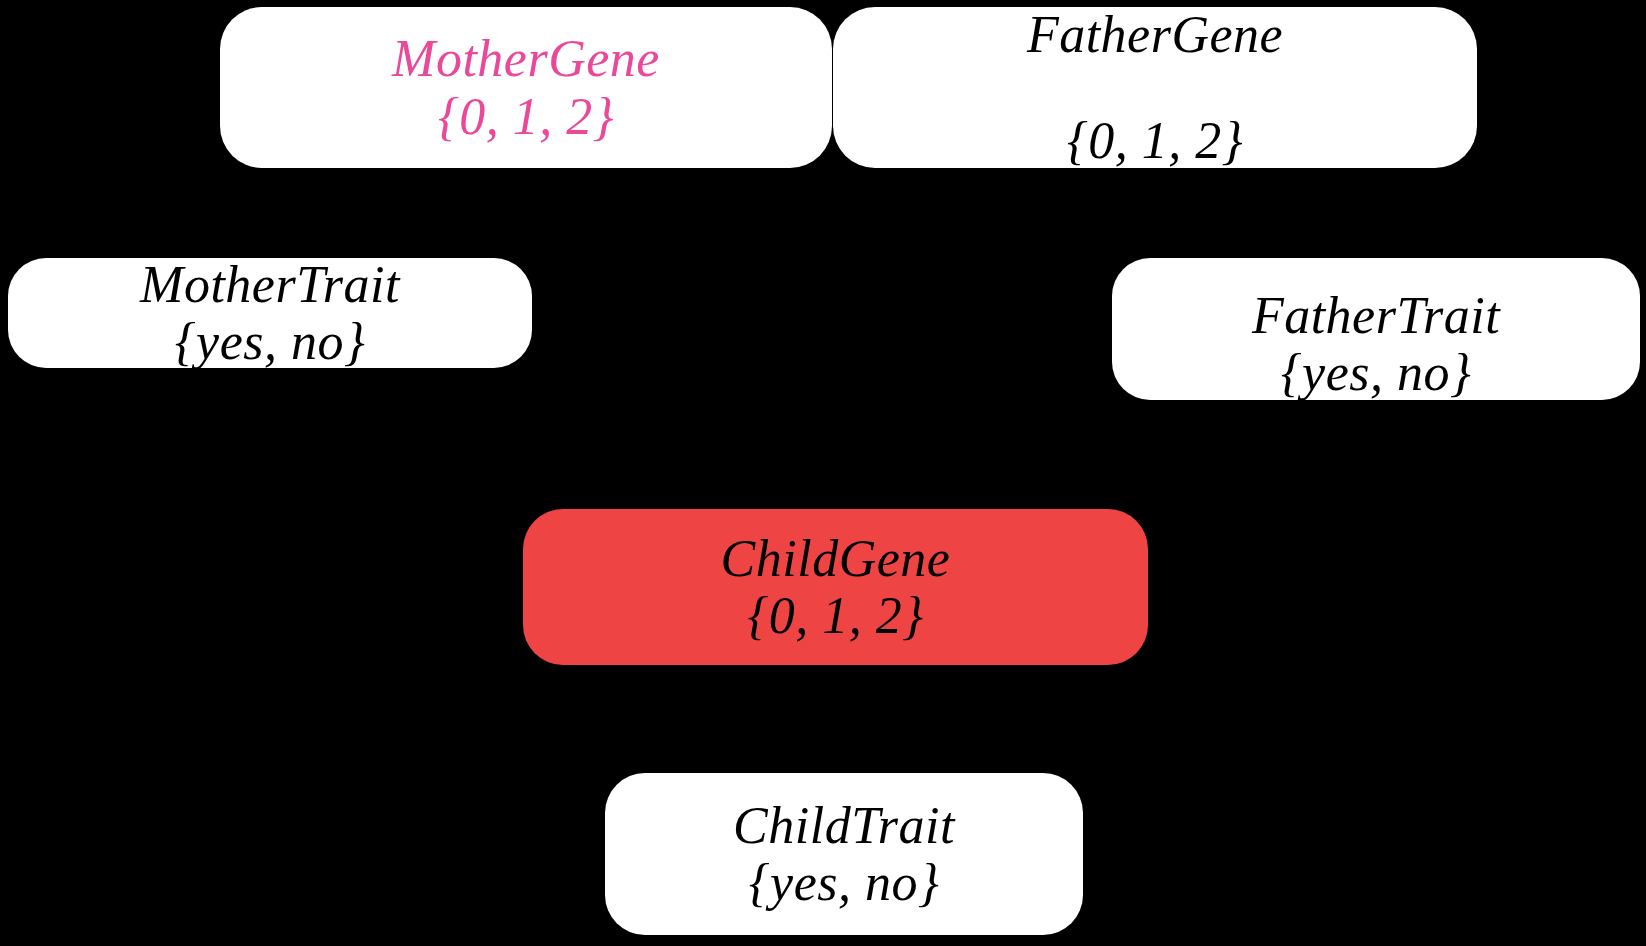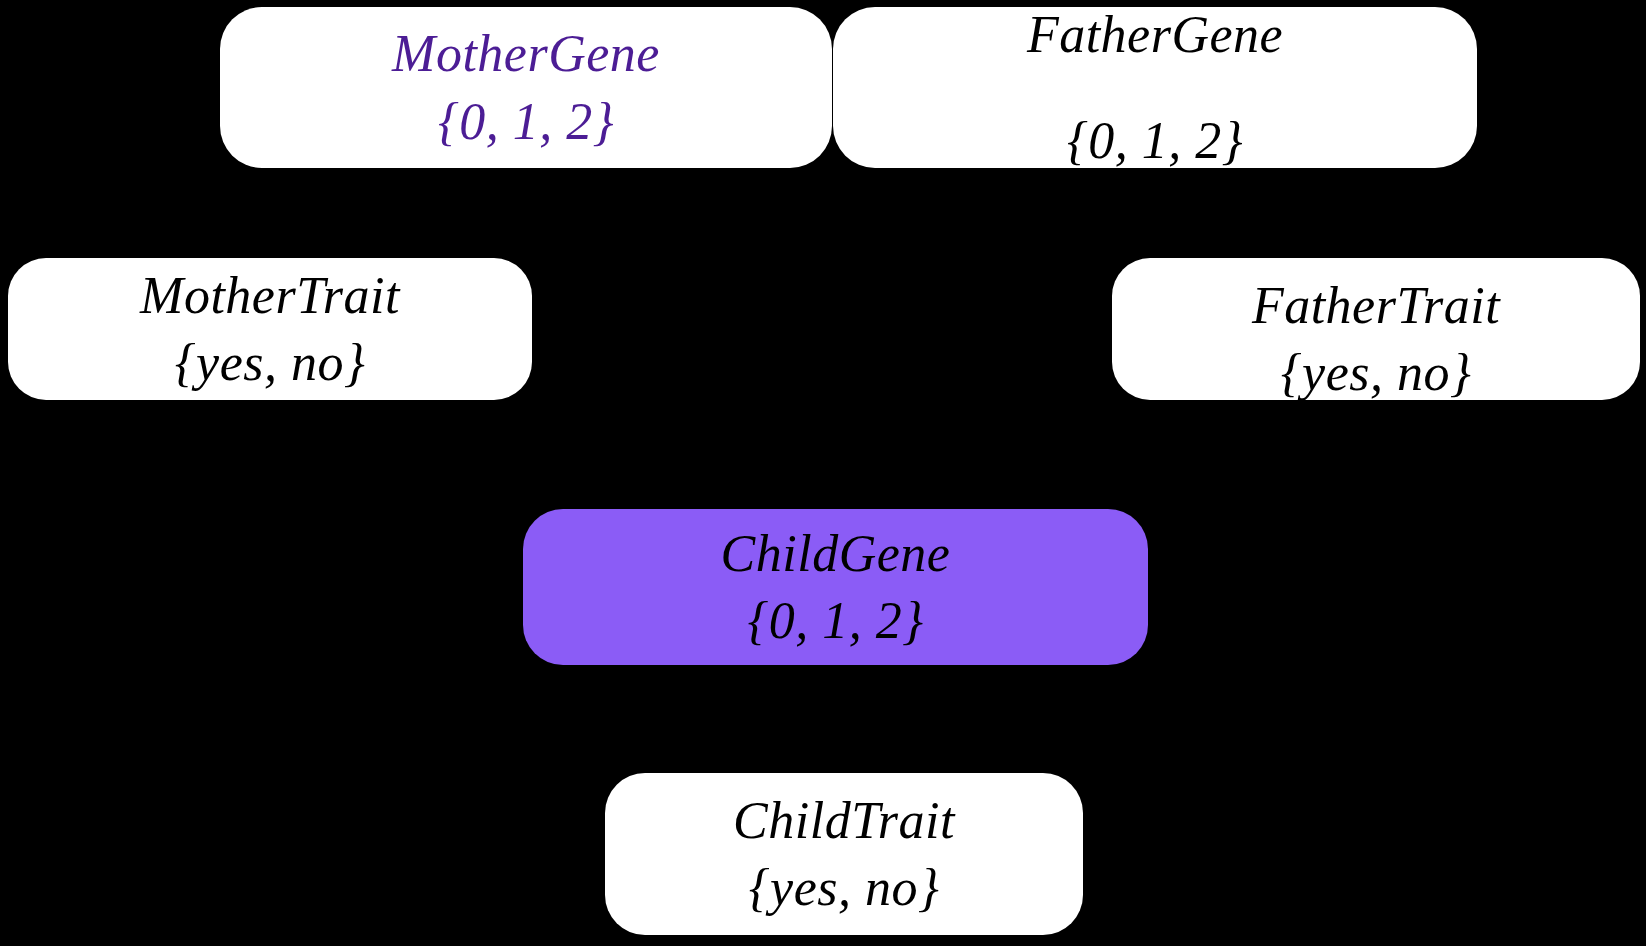--- a/index.html
+++ b/index.html
@@ -30,56 +30,56 @@
   .node-domain {
     display: block;
     font-style: italic;
     font-weight: 400;
     line-height: 1.06;
     white-space: nowrap;
     text-align: center;
     letter-spacing: 0.5px;
   }
   .node-name { font-size: 52px; }
-  .node-domain { font-size: 52px; margin-top: 12px; }
+  .node-domain { font-size: 52px; margin-top: 2px; }
 
   
   #node-mother-gene  { left: 220px;  top: 7px;   width: 612px; height: 161px; }
   #node-father-gene  { left: 833px;  top: 7px;   width: 644px; height: 161px; }
-  #node-mother-trait { left: 8px;    top: 258px; width: 524px; height: 142px; border-radius: 38px; }
+  #node-mother-trait { left: 8px;    top: 258px; width: 524px; height: 110px; border-radius: 38px; }
   #node-father-trait { left: 1112px; top: 258px; width: 528px; height: 142px; border-radius: 38px; }
   #node-child-gene   { left: 523px;  top: 509px; width: 625px; height: 156px; border-radius: 40px; }
   #node-child-trait  { left: 605px;  top: 773px; width: 478px; height: 162px; border-radius: 40px; }
 </style>
 </head>
 <body style="background: rgb(0, 0, 0);">
 
 <div id="canvas" style="--bg: #000000;">
 
-  <div class="node" id="node-mother-gene" style="background: rgb(255, 255, 255); color: #4c1d95;">
+  <div class="node" id="node-mother-gene" style="background: rgb(255, 255, 255); color: #ec4899;">
     <span class="node-name">MotherGene</span>
     <span class="node-domain">{0, 1, 2}</span>
   </div>
 
   <div class="node" id="node-father-gene" style="background: rgb(255, 255, 255); color: rgb(0, 0, 0); justify-content: space-between;">
     <span class="node-name">FatherGene</span>
     <span class="node-domain">{0, 1, 2}</span>
   </div>
 
   <div class="node" id="node-mother-trait" style="background: rgb(255, 255, 255); color: rgb(0, 0, 0);">
     <span class="node-name">MotherTrait</span>
     <span class="node-domain">{yes, no}</span>
   </div>
 
   <div class="node" id="node-father-trait" style="background: rgb(255, 255, 255); color: rgb(0, 0, 0); justify-content: flex-end;">
     <span class="node-name">FatherTrait</span>
     <span class="node-domain">{yes, no}</span>
   </div>
 
-  <div class="node" id="node-child-gene" style="background: #8b5cf6; color: rgb(0, 0, 0);">
+  <div class="node" id="node-child-gene" style="background: #ef4444; color: rgb(0, 0, 0);">
     <span class="node-name">ChildGene</span>
     <span class="node-domain">{0, 1, 2}</span>
   </div>
 
   <div class="node" id="node-child-trait" style="background: rgb(255, 255, 255); color: rgb(0, 0, 0);">
     <span class="node-name">ChildTrait</span>
     <span class="node-domain">{yes, no}</span>
   </div>
 
 </div>

